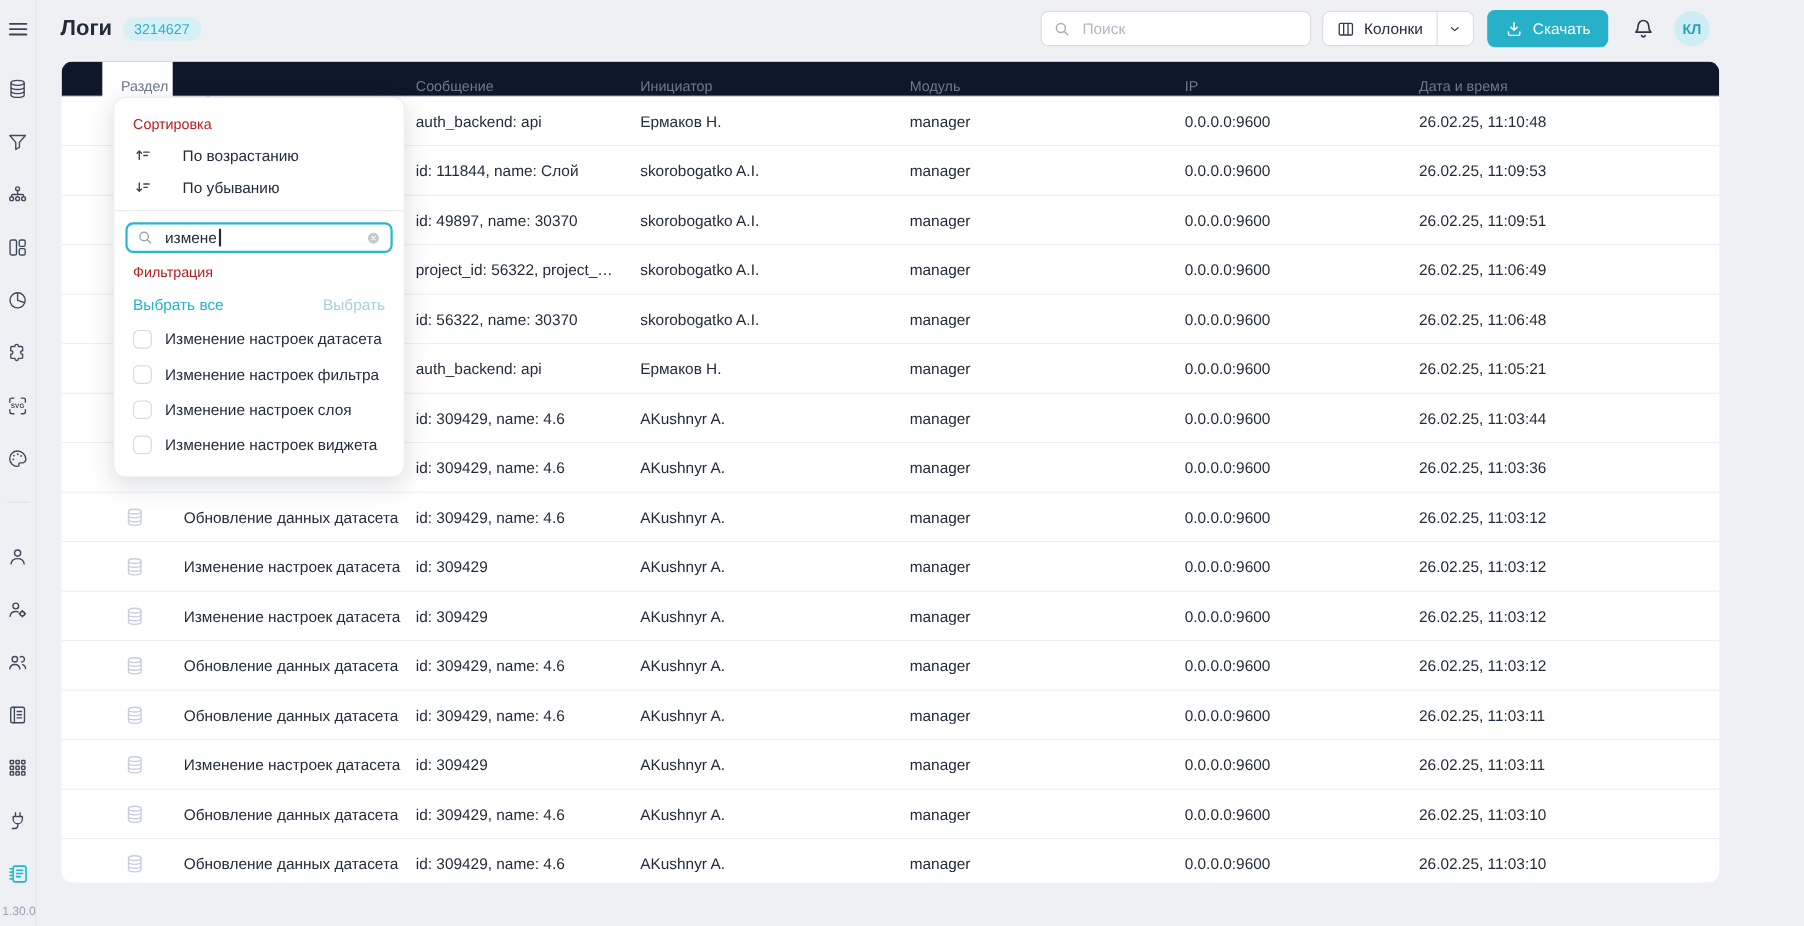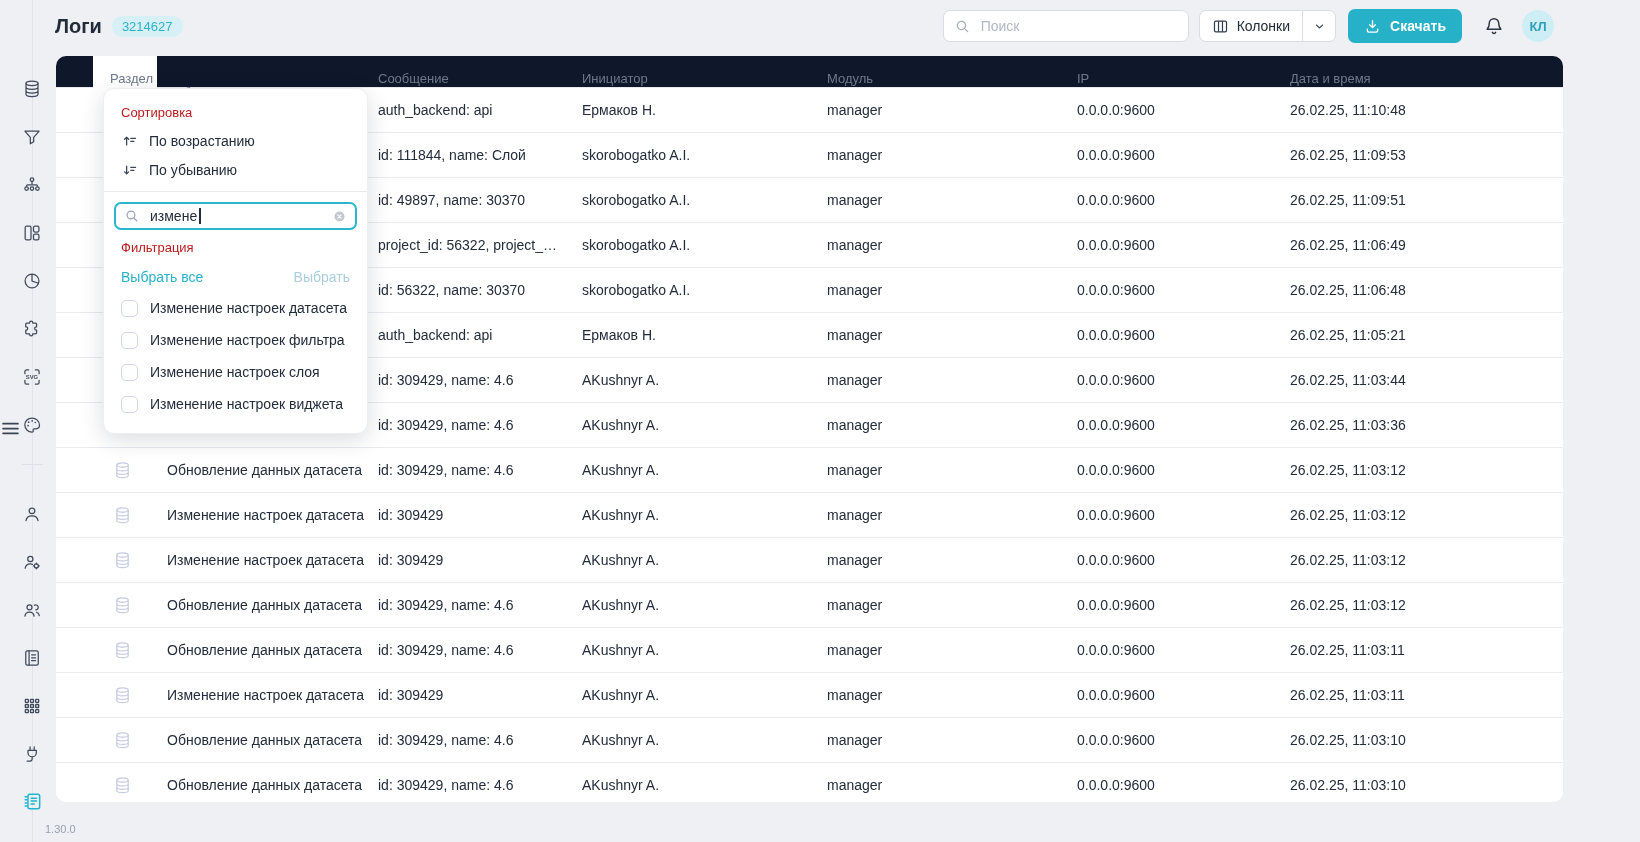--- a/index.html
+++ b/index.html
@@ -8,21 +8,21 @@
     width:1640px; height:842px; overflow:hidden; position:relative;
     background:#eef0f4; color:#242d3b;
     font-family:"Liberation Sans", sans-serif;
   }
   svg { display:block; }
 
   
   .sidebar {
     position:absolute; left:0; top:0; bottom:0; width:33px;
     background:#eef0f4; border-right:1px solid #e1e4e9;
-    display:flex; flex-direction:row; align-items:center;
+    display:flex; flex-direction:column; align-items:center;
     padding-top:15px; z-index:30;
   }
   .sb-btn { background:none; border:0; padding:0; width:22px; height:22px;
     display:flex; align-items:center; justify-content:center; cursor:pointer; }
   .sb-nav { display:flex; flex-direction:column; gap:26px; margin-top:33px; align-items:center; }
   .sb-divider { width:21px; height:1px; background:#dde0e6; margin:2px 0 12px; }
   .sb-version { margin-top:auto; margin-bottom:7px; font-size:11px; color:#99a1b0;
     align-self:flex-start; padding-left:2px; white-space:nowrap; }
 
   
@@ -38,21 +38,21 @@
     color:#242d3b; background:transparent; min-width:0; font-family:inherit; }
   .search input::placeholder { color:#b0b8c4; }
   .split { display:flex; margin-left:10px; background:#fff; border:1px solid #d9dce2;
     border-radius:7px; height:32px; overflow:hidden; }
   .split .main { display:flex; align-items:center; gap:8px; padding:0 12px; border:0;
     background:none; font-size:14px; font-weight:500; color:#222b38; cursor:pointer; font-family:inherit; }
   .split .chev { width:33px; border:0; border-left:1px solid #d9dce2; background:none;
     display:flex; align-items:center; justify-content:center; cursor:pointer; }
   .primary { margin-left:12px; height:34px; background:#26b1c9; color:#fff; border:0;
     border-radius:7px; display:flex; align-items:center; gap:9px; padding:0 16px;
-    font-size:14px; font-weight:700; cursor:pointer; font-family:inherit; }
+    font-size:14px; font-weight:400; cursor:pointer; font-family:inherit; }
   .bellbtn { margin-left:21px; background:none; border:0; padding:0; cursor:pointer; display:flex; }
   .avatar { margin-left:17px; width:32px; height:32px; border-radius:50%; background:#cdeef5;
     color:#2d9fb8; font-size:13px; font-weight:700; display:flex; align-items:center;
     justify-content:center; cursor:pointer; }
 
   
   .card { position:absolute; left:23px; top:56px; width:1507px; height:746px;
     background:#fff; border-radius:10px; overflow:hidden; }
   .grid-cols { display:grid; grid-template-columns:101px 211px 204px 245px 250px 213px 1fr; }
   .thead { height:32px; background:#0f172a; font-size:13px; color:#6e7a8c;
@@ -65,21 +65,21 @@
   .tr { height:45px; border-bottom:1px solid #e9ebef; align-items:center;
     font-size:14px; color:#232c3a; background:#fff; }
   .td { padding-left:10px; overflow:hidden; white-space:nowrap; text-overflow:ellipsis; }
   .td-section { padding-left:57px; display:flex; align-items:center; }
 
   
   .popover { position:absolute; left:70px; top:88px; width:265px; background:#fff;
     border:1px solid #eceef2; border-radius:11px; box-shadow:0 6px 22px rgba(35,45,65,.16);
     z-index:40; padding:11px 0 13px; }
   .pop-label { font-size:13px; color:#b91c1c; padding:5px 17px 6px; }
-  .pop-item { display:flex; align-items:center; gap:10px; height:29px; padding:0 17px;
+  .pop-item { display:flex; align-items:center; gap:27px; height:29px; padding:0 17px;
     font-size:14px; color:#232c3a; cursor:pointer; }
   .pop-divider { height:1px; background:#e8eaee; margin:7px 0 0; }
   .pop-search { position:relative; margin:10px 10px 5px; height:28px; border:2px solid #29b6cf;
     border-radius:7px; display:flex; align-items:center; padding:0 8px; background:#fff; }
   .pop-search input { border:0; outline:0; flex:1; margin-left:8px; font-size:14px;
     color:#232c3a; min-width:0; background:transparent; font-family:inherit; }
   .caret { position:absolute; left:83px; top:4px; width:1.5px; height:16px; background:#232c3a; }
   .clear-btn { border:0; background:none; padding:0; display:flex; cursor:pointer; }
   .pop-links { display:flex; justify-content:space-between; align-items:center;
     padding:8px 17px 7px; font-size:14px; }

